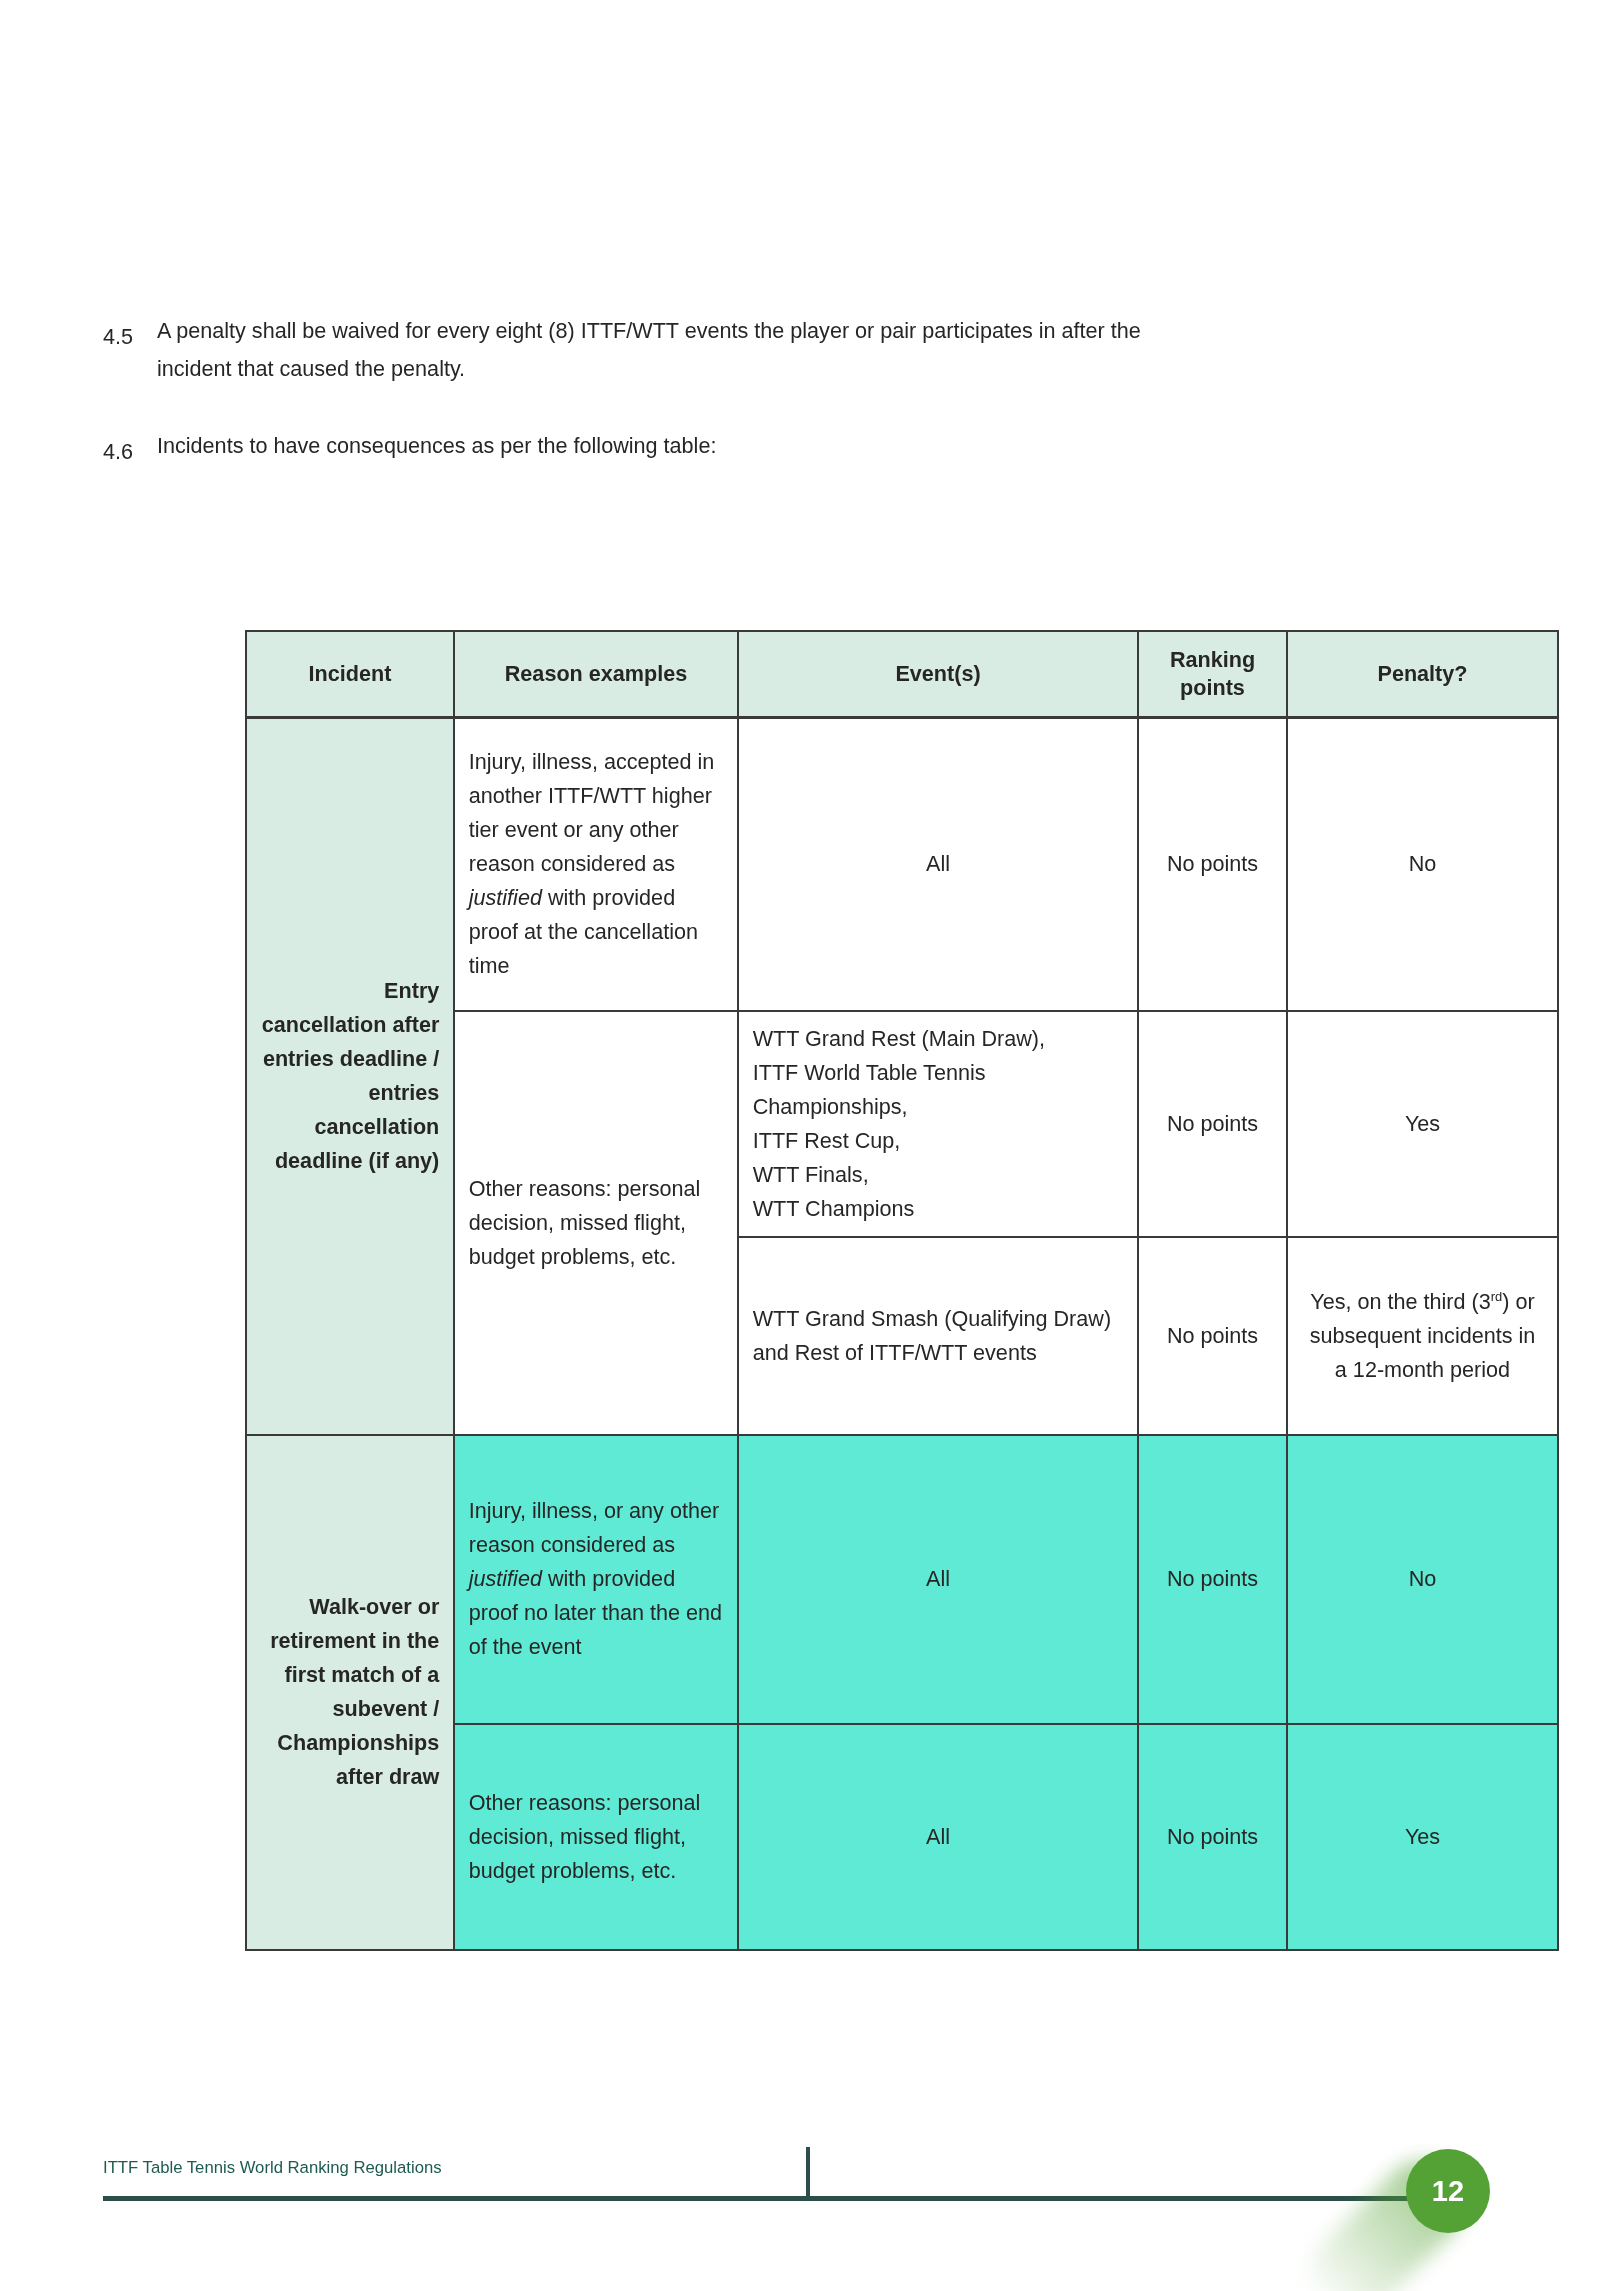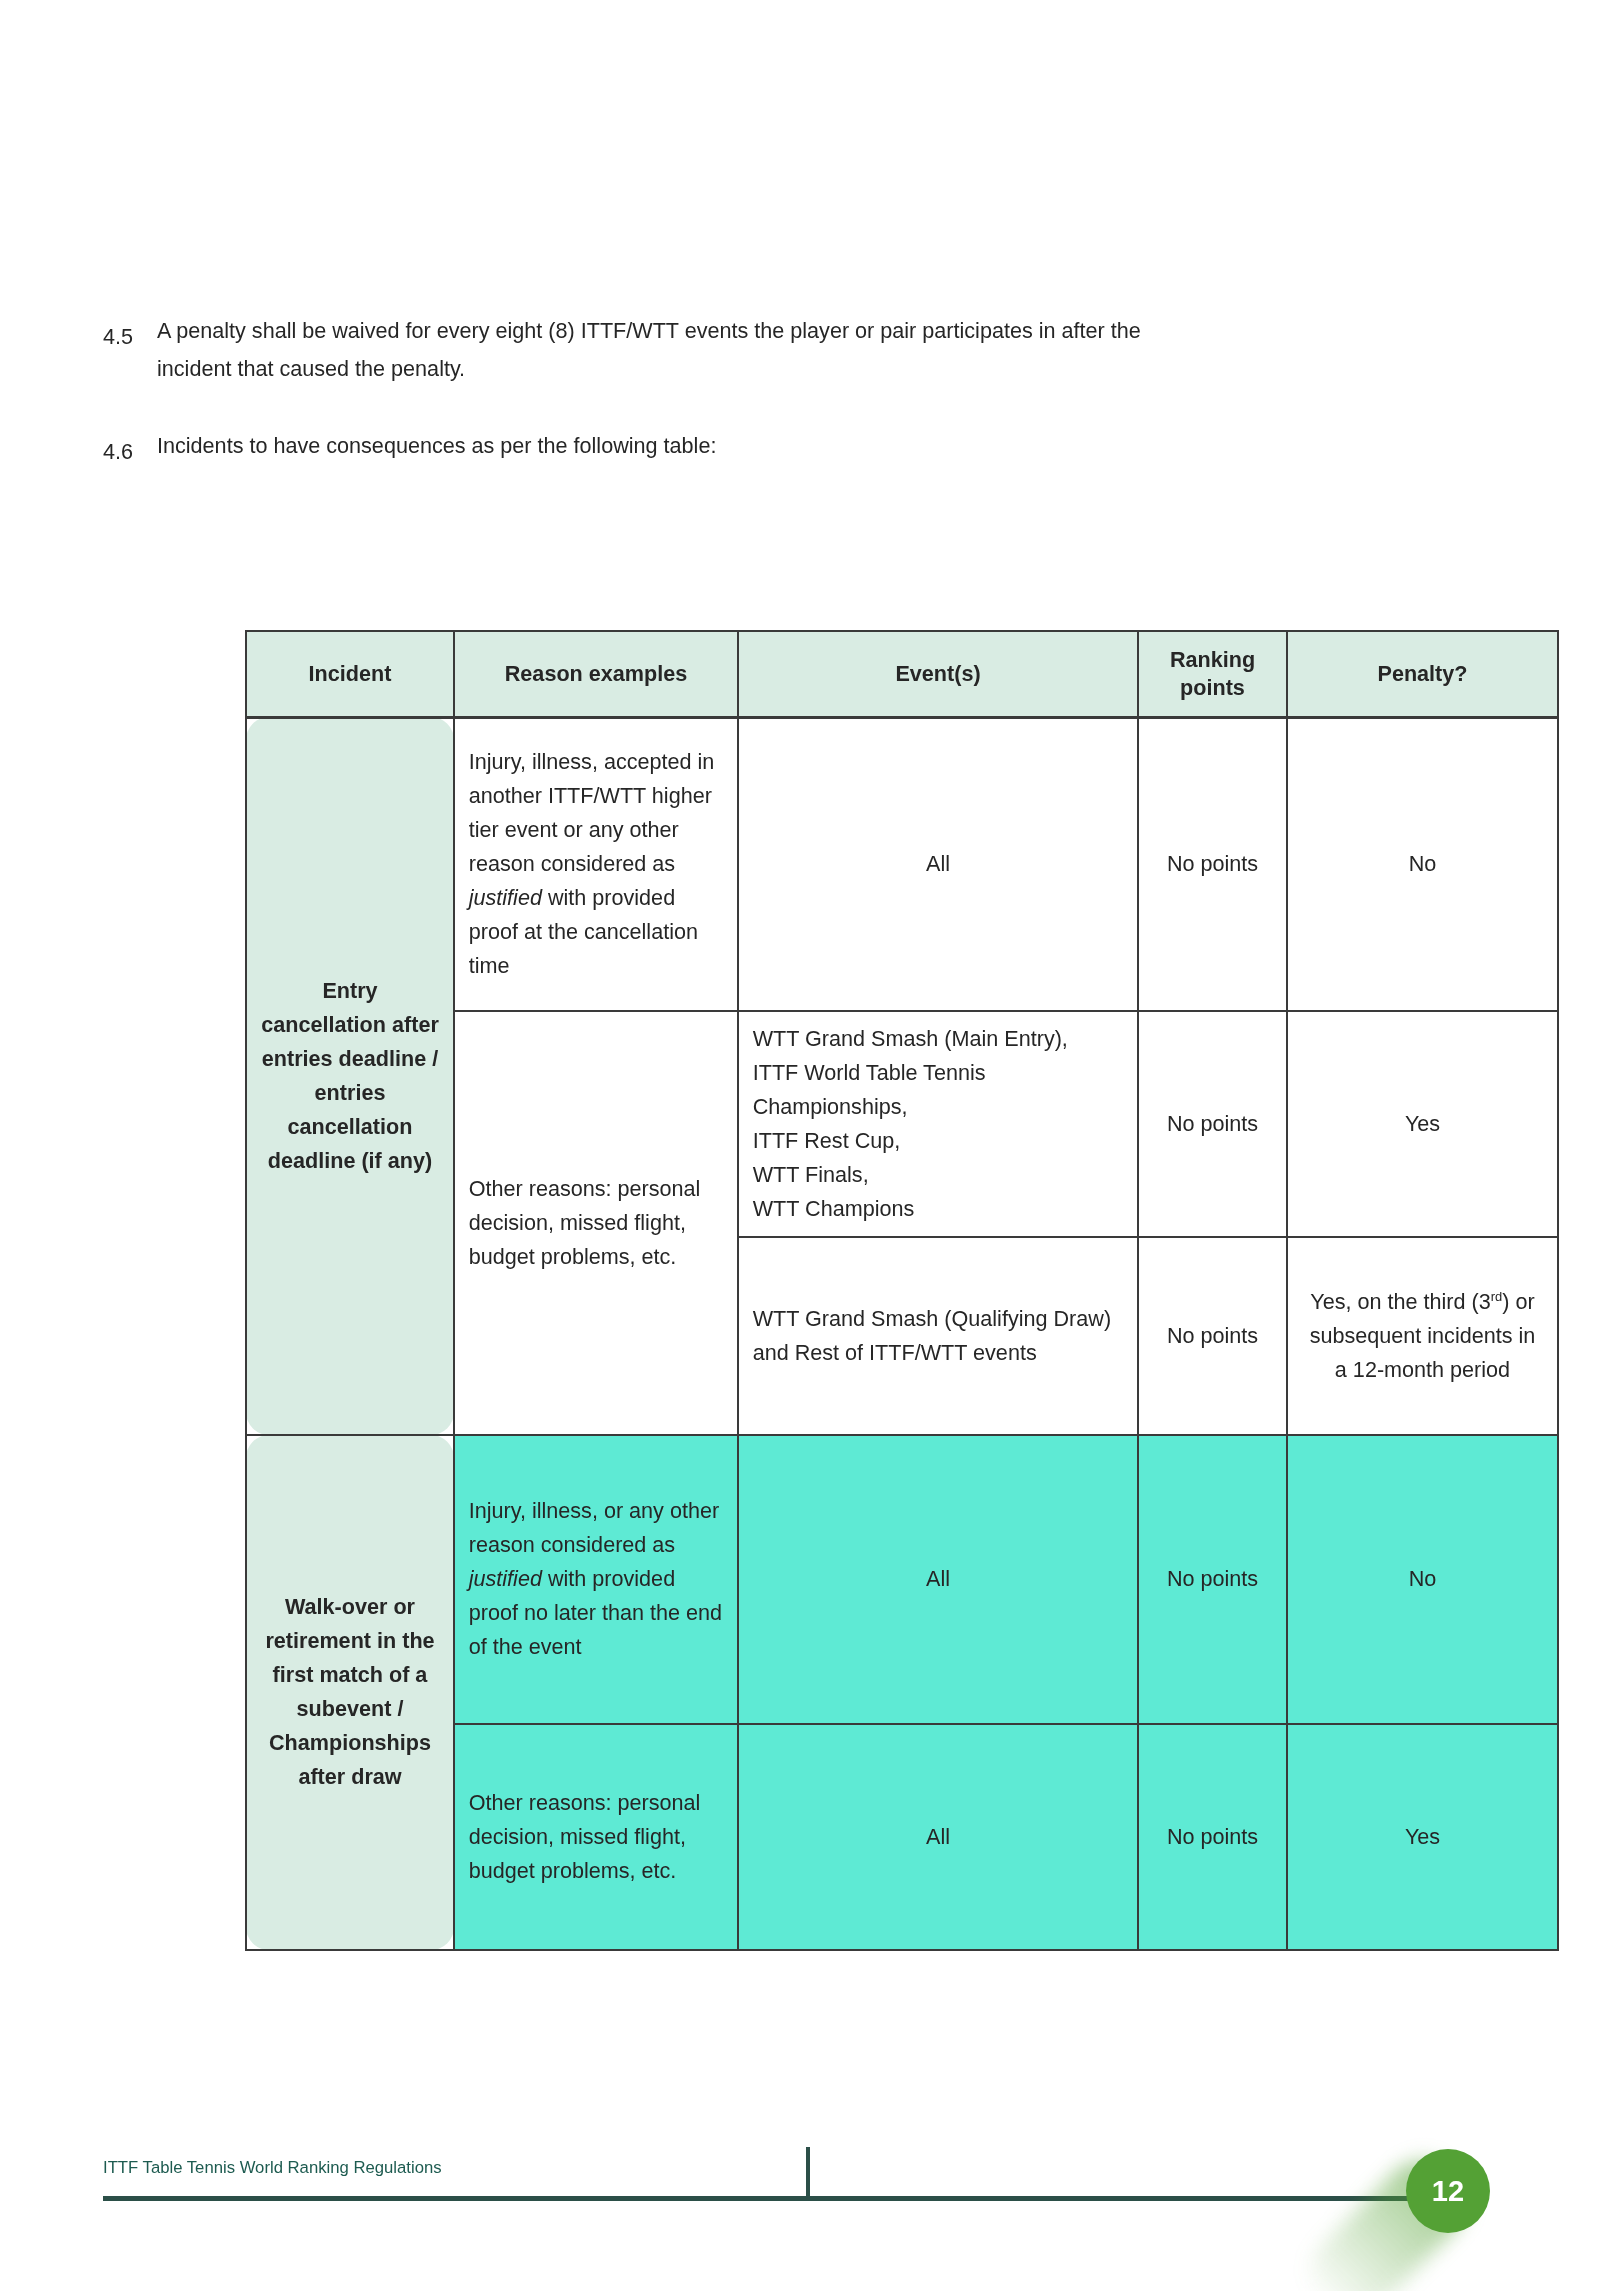--- a/index.html
+++ b/index.html
@@ -22,21 +22,21 @@
   #sec46{top:427px;}
 
   
   .tblwrap{position:absolute;left:245px;top:630px;}
   table.grid{border-collapse:collapse;table-layout:fixed;width:1311px;}
   table.grid th,table.grid td{border:2px solid #3a3a3a;padding:9.8px 13.7px;font-size:21.6px;line-height:34px;
         vertical-align:middle;overflow:hidden;}
   table.grid thead tr{height:86px;}
   table.grid th{background:#d9ece3;font-weight:bold;text-align:center;line-height:27.4px;}
   table.grid thead th{border-bottom-width:3.9px;}
-  td.incident{background:#d9ece3;font-weight:bold;text-align:center;border-radius:23px;}
+  td.incident{background:#d9ece3;font-weight:bold;text-align:right;}
   td.top{vertical-align:top;}
   td.ctr{text-align:center;}
   tr.r1{height:294px;} tr.r2{height:212px;} tr.r3{height:198px;} tr.r4{height:289px;} tr.r5{height:226px;}
   tr.gray td{background:#5eead4;}
   tr.gray td.incident{background:#d9ece3;}
   td sup{font-size:60%;line-height:0;}
 
   
   .footer-title{position:absolute;left:103px;top:2158px;font-size:16.7px;color:#1d5b50;}
   .footer-tick{position:absolute;left:806px;top:2147px;width:3.9px;height:51px;background:#2b4f48;}
@@ -93,21 +93,21 @@
           <td class="top">
             <span>Injury, illness, accepted in another ITTF/WTT higher tier event or any other reason considered as </span><i>justified</i><span> with provided proof at the cancellation time</span>
           </td>
           <td class="ctr">All</td>
           <td class="ctr">No points</td>
           <td class="ctr">No</td>
         </tr>
         <tr class="r2">
           <td rowspan="2">Other reasons: personal decision, missed flight, budget problems, etc.</td>
           <td class="top">
-            <div>WTT Grand Smash (Main Entry),</div>
+            <div>WTT Grand Rest (Main Draw),</div>
             <div>ITTF World Table Tennis Championships,</div>
             <div>ITTF Rest Cup,</div>
             <div>WTT Finals,</div>
             <div>WTT Champions</div>
           </td>
           <td class="ctr">No points</td>
           <td class="ctr">Yes</td>
         </tr>
         <tr class="r3">
           <td>WTT Grand Smash (Qualifying Draw) and Rest of ITTF/WTT events</td>

